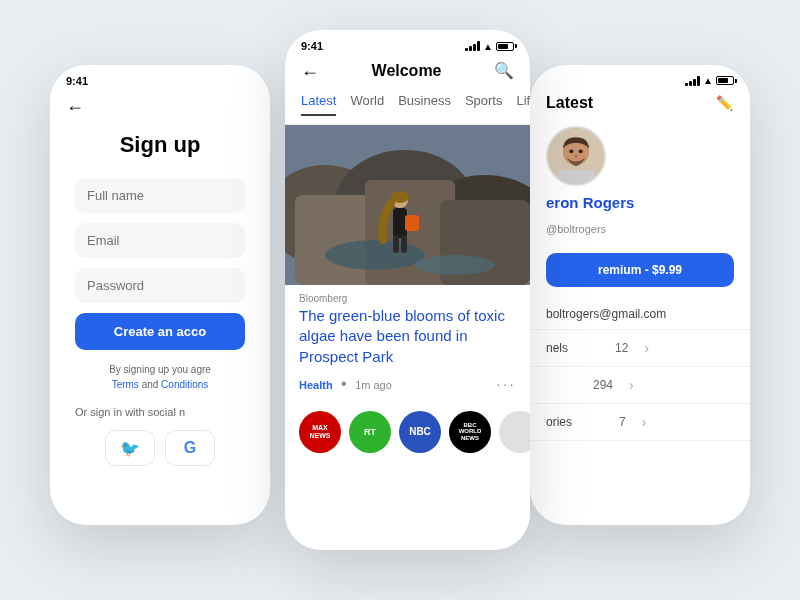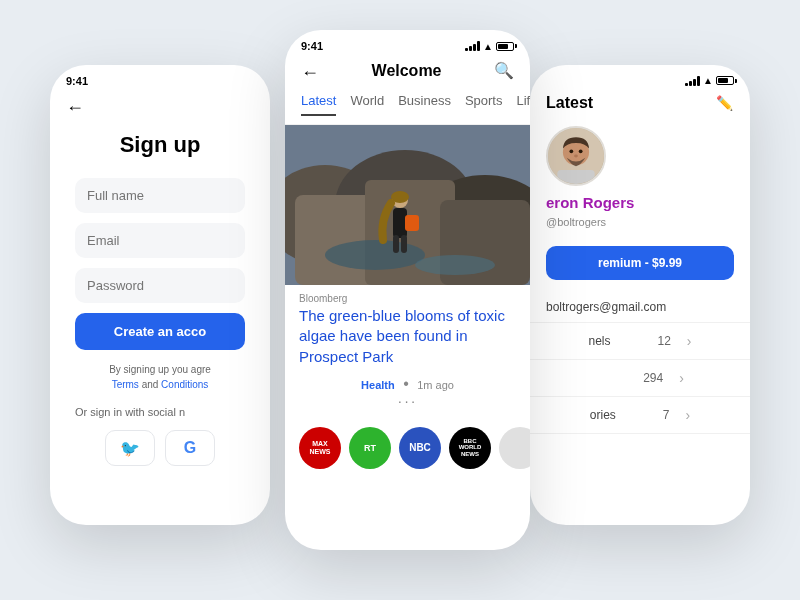--- a/index.html
+++ b/index.html
@@ -224,21 +224,20 @@
       font-weight: 400;
       color: #1d4ed8;
       padding: 0 14px 8px;
       line-height: 1.35;
     }
     .news-meta {
       display: flex;
       align-items: center;
       justify-content: space-between;
       padding: 0 14px 10px;
-      flex-direction: column;
     }
     .news-tag {
       font-size: 11px;
       color: #2563eb;
       font-weight: 600;
     }
     .news-time {
       font-size: 11px;
       color: #888;
     }
@@ -295,22 +294,22 @@
       overflow: hidden;
       display: flex;
       align-items: center;
       justify-content: center;
       margin-bottom: 8px;
       border: 2px solid #e0ddd8;
     }
     .user-name {
       font-size: 15px;
       font-weight: 700;
-      color: #a21caf;
-      margin-bottom: 5px;
+      color: #1d4ed8;
+      margin-bottom: 12px;
       text-align: right;
     }
     .user-handle {
       font-size: 11px;
       color: #888;
       margin-bottom: 10px;
     }
     .premium-btn {
       width: calc(100% - 32px);
       margin: 0 16px 12px;
@@ -326,21 +325,21 @@
     }
     .email-row {
       padding: 8px 16px;
       font-size: 12px;
       color: #444;
       border-bottom: 1px solid #f0f0f0;
     }
     .account-row {
       display: flex;
       align-items: center;
-      justify-content: center;
+      justify-content: flex-start;
       padding: 10px 16px;
       border-bottom: 1px solid #f0f0f0;
     }
     .row-label { font-size: 12px; color: #444; }
     .row-count { font-size: 12px; color: #666; }
     .row-chevron { font-size: 14px; color: #aaa; }
     .row-right { display: flex; align-items: center; gap: 16px; margin-left: 47px; }
   </style>
 </head>
 <body>

